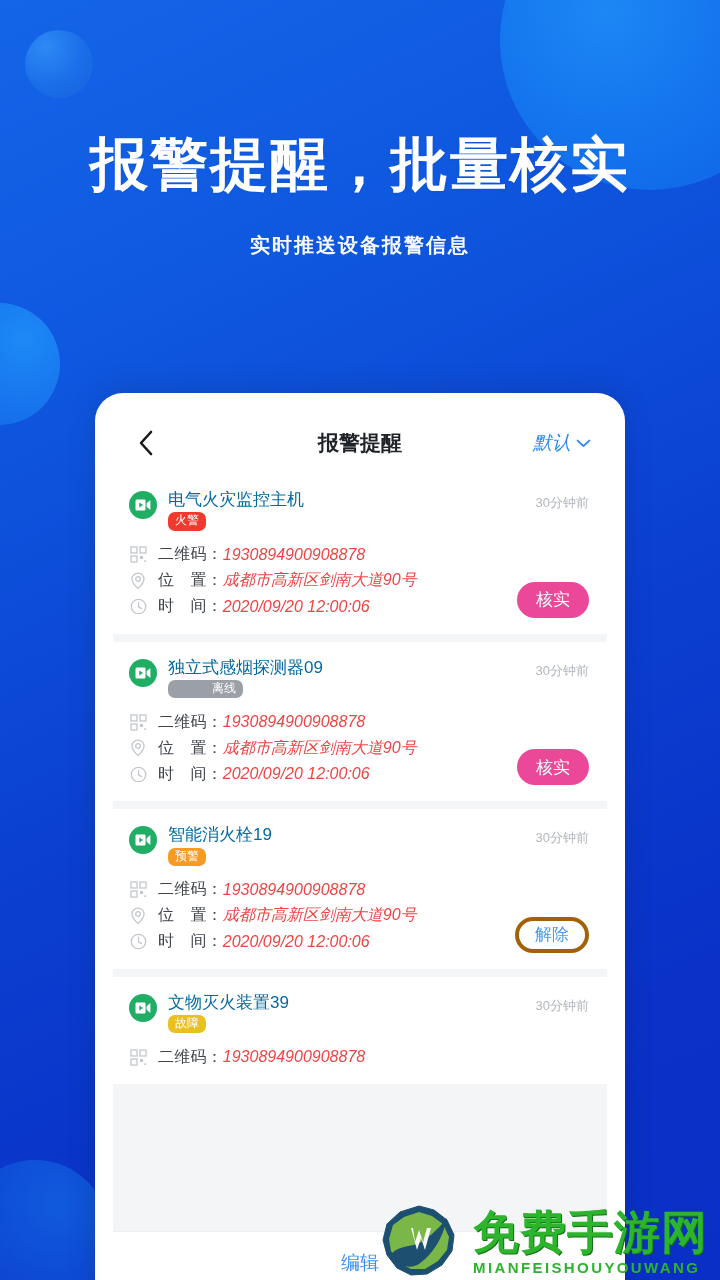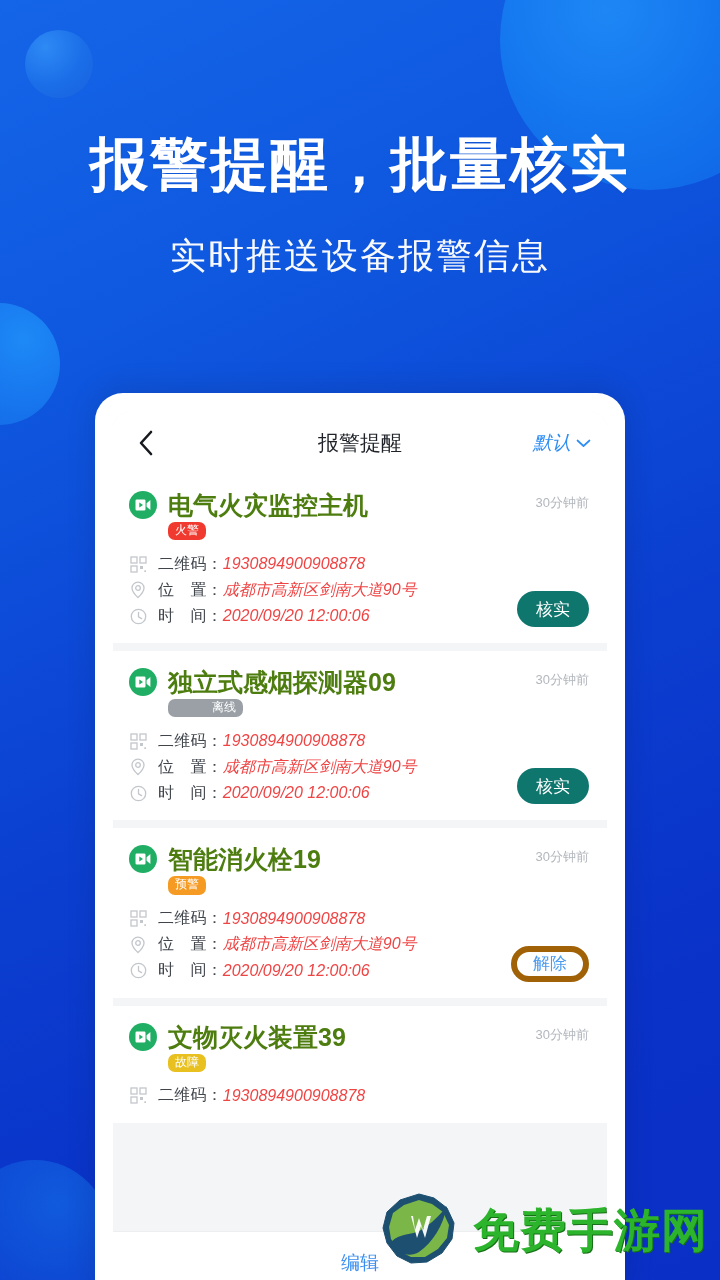--- a/index.html
+++ b/index.html
@@ -34,21 +34,21 @@
     opacity:.6;
   }
 
   
   .hero { position:absolute; left:0; right:0; top:130px; text-align:center; z-index:3; }
   .hero-title {
     color:#fff; font-size:58px; font-weight:bold; letter-spacing:2px;
     line-height:1.18; text-shadow:0 1px 3px rgba(0,0,0,.06);
   }
   .hero-sub {
-    color:#ffffff; font-size:36px; font-weight:400; letter-spacing:2px;
+    color:#ffffff; font-size:20px; font-weight:700; letter-spacing:2px;
     margin-top:34px; opacity:.97;
   }
 
   
   .phone {
     position:absolute; left:95px; top:393px; width:530px; height:900px;
     background:#ffffff; border-radius:28px 28px 0 0;
     box-shadow:0 -4px 30px rgba(0,0,0,.12);
     z-index:4; overflow:hidden;
   }
@@ -60,21 +60,21 @@
 
   
   .app-header {
     height:62px; background:#ffffff; flex:0 0 62px;
     display:flex; align-items:center; padding:0 16px; position:relative;
   }
   .back-btn { width:34px; height:34px; display:flex; align-items:center; justify-content:center; cursor:pointer; }
   .back-btn svg { display:block; }
   .app-title {
     position:absolute; left:0; right:0; text-align:center;
-    font-size:21px; font-weight:normal; color:#1f2329; pointer-events:none;
+    font-size:21px; font-weight:bold; color:#1f2329; pointer-events:none;
   }
   .sort-btn {
     margin-left:auto; display:flex; align-items:center; gap:5px;
     color:#2f8ef4; font-size:19px; cursor:pointer; z-index:2;font-style:italic;
   }
   .sort-btn svg { display:block; }
 
   
   .list { flex:1 1 auto; overflow:hidden; background:#f4f5f7; }
   .card {
@@ -83,21 +83,21 @@
   }
   .card-top { display:flex; align-items:flex-start; }
   .dev-icon {
     width:28px; height:28px; border-radius:50%; background:#1fae63;
     display:flex; align-items:center; justify-content:center; flex:0 0 28px;
     margin-top:1px;
   }
   .dev-icon svg { display:block; }
   .card-head-text { margin-left:11px; flex:1 1 auto; min-width:0; }
   .dev-name {
-    font-size:25px; font-weight:bold; color:#4d7c0f; line-height:1.2;
+    font-size:17px; font-weight:normal; color:#0369a1; line-height:1.2;
     white-space:nowrap; overflow:hidden;
   }
   .badge {
     display:inline-block; margin-top:0; padding:2px 7px 3px;
     font-size:12px; color:#ffffff; border-radius:7px; line-height:1.1;
     font-weight:400;
   }
   .time-ago {
     flex:0 0 auto; font-size:13px; color:#b2b7bd; margin-top:4px; margin-left:8px;
     white-space:nowrap;
@@ -113,34 +113,34 @@
     letter-spacing:.2px;
   }
   .row-value { font-size:16px; color:#ef4444; white-space:nowrap;font-style:italic; }
 
   .act-wrap { flex:0 0 auto; padding-left:10px; padding-bottom:2px; }
   .btn-pill {
     min-width:72px; height:36px; border-radius:18px; font-size:17px;
     display:flex; align-items:center; justify-content:center; cursor:pointer;
     padding:0 16px; box-sizing:border-box;
   }
-  .btn-solid { background:#0f766e; color:#ffffff; }
-  .btn-outline { background:#ffffff; color:#4a9bf0; border:6px solid #a16207; }
+  .btn-solid { background:#ec4899; color:#ffffff; }
+  .btn-outline { background:#ffffff; color:#4a9bf0; border:4px solid #a16207; }
 
   
   .bottom-bar {
     flex:0 0 auto; height:62px; background:#ffffff;
     display:flex; align-items:center; justify-content:center;
     border-top:1px solid #eceef0;
   }
   .edit-link { color:#3a8ef0; font-size:19px; cursor:pointer; }
 
   
   .watermark {
-    position:absolute; right:12px; bottom:12px; z-index:9;
+    position:absolute; right:12px; bottom:0; z-index:9;
     display:flex; align-items:center; gap:16px;
   }
   .wm-logo { width:76px; height:76px; flex:0 0 76px; }
   .wm-text { display:flex; flex-direction:column; }
   .wm-cn {
     font-size:46px; font-weight:bold; color:#2cb52c; line-height:1;
     letter-spacing:1px;
     text-shadow:1px 1px 0 #176f17;
   }
   .wm-en {
@@ -405,14 +405,15 @@
   <div class="wm-logo">
     <svg width="76" height="76" viewBox="0 0 76 76">
       <polygon points="38,2 53,6 66,16 73,31 71,47 61,61 46,70 30,71 16,64 6,51 2,36 6,20 19,8" fill="#1c4f70" stroke="#1c4f70" stroke-width="1"></polygon>
       <polygon points="38,8 51,12 62,20 68,33 66,46 57,57 44,65 30,65 18,59 10,47 8,35 12,21 23,13" fill="#7ab648"></polygon>
       <path d="M10 50 C20 40 30 44 40 38 C50 32 60 22 66 14 C62 34 52 50 38 60 C28 66 16 62 10 50 Z" fill="#1c4f70"></path>
       <path d="M30 24 L36 46 L40 34 L44 46 L50 24 L46 24 L42 38 L38 26 L34 38 L32 24 Z" fill="#ffffff" opacity="0.95"></path>
     </svg>
   </div>
   <div class="wm-text">
     <div class="wm-cn">免费手游网</div>
+    <div class="wm-en">MIANFEISHOUYOUWANG</div>
   </div>
 </div>
 
 </body></html>

